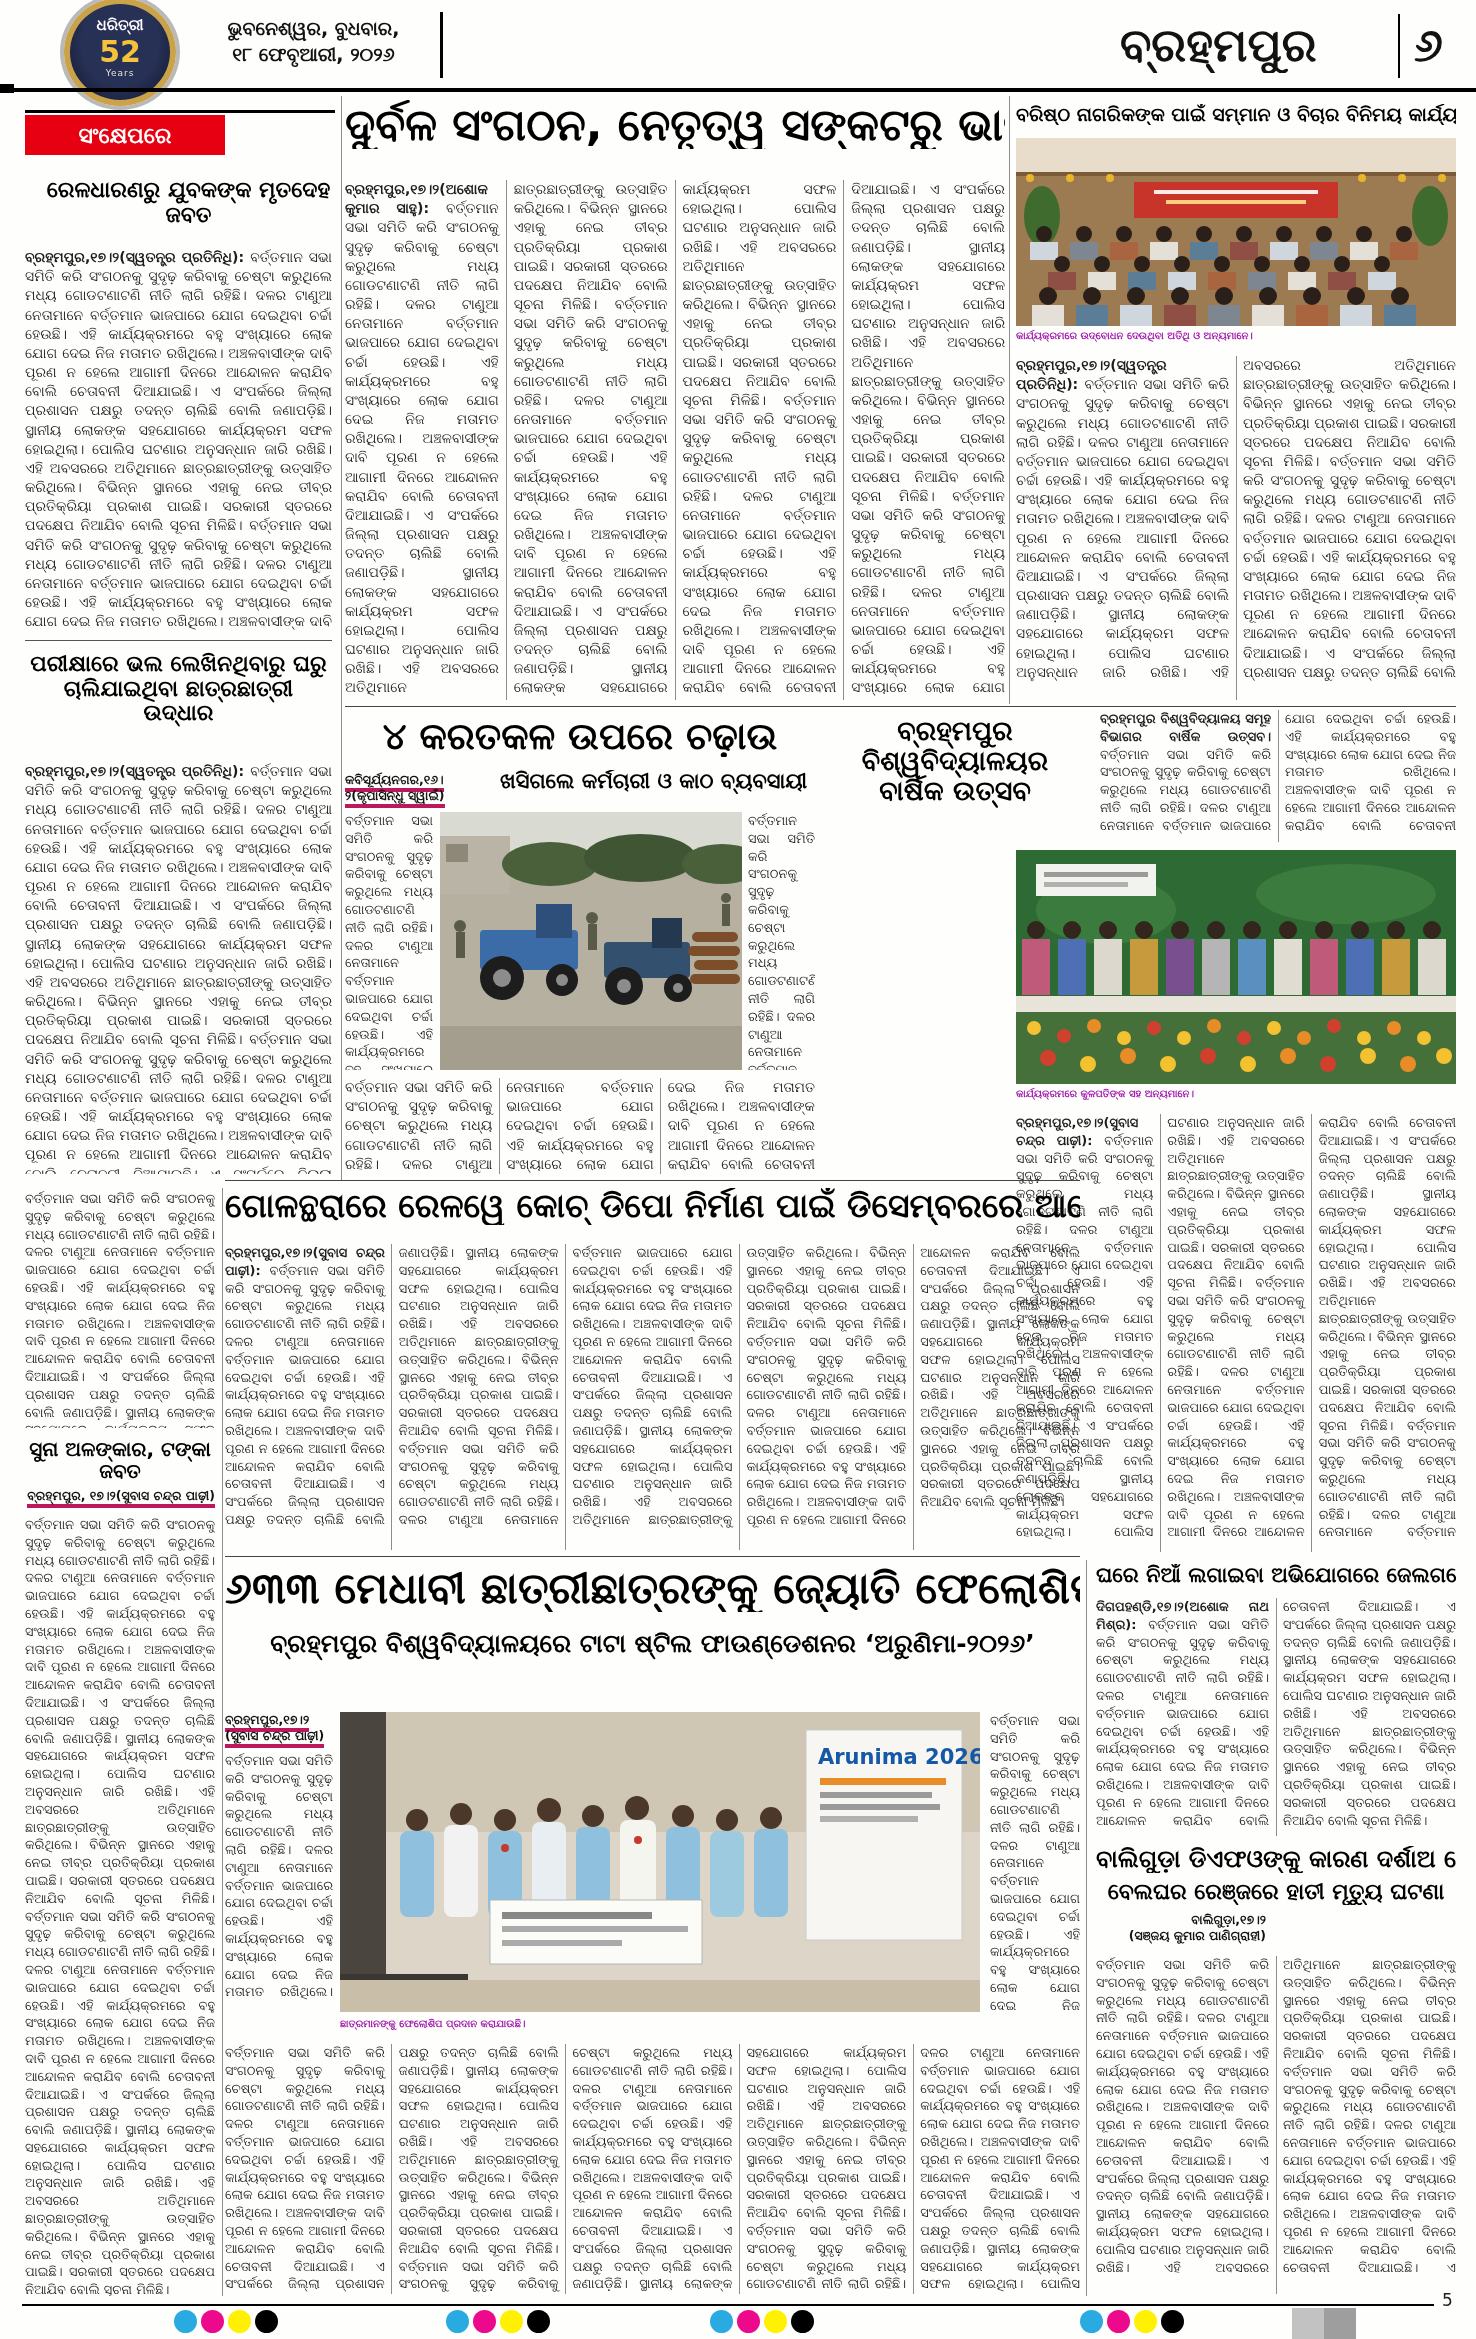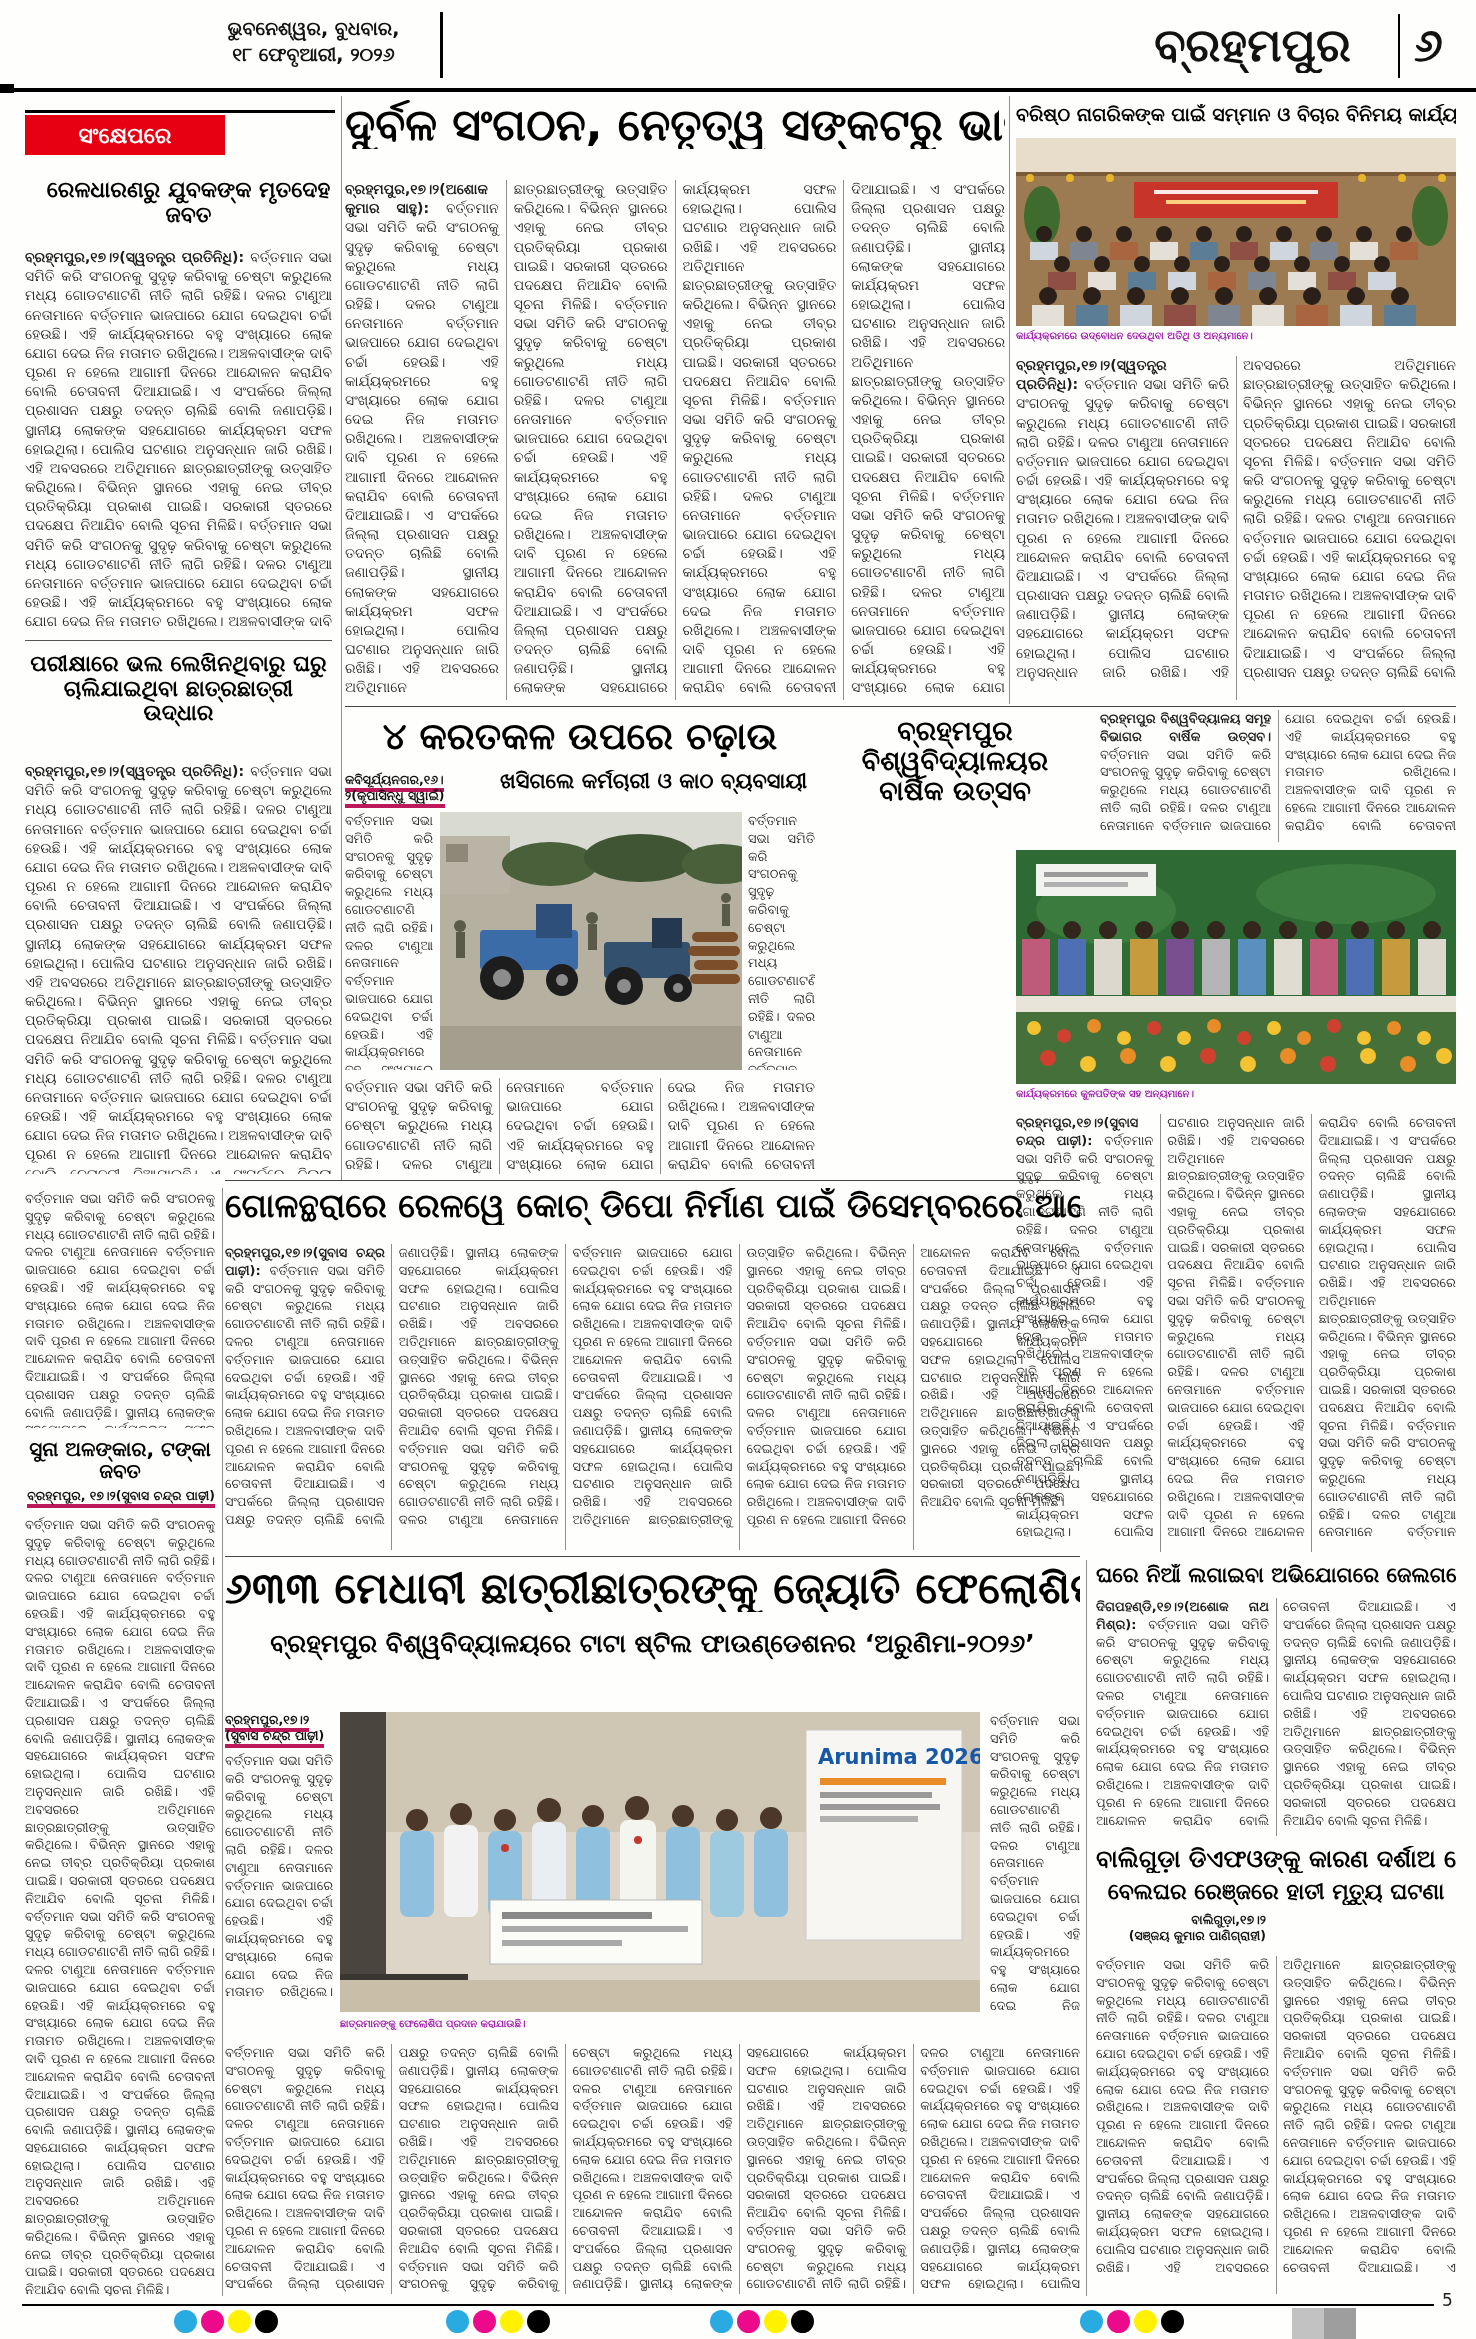--- a/index.html
+++ b/index.html
@@ -36,28 +36,35 @@
   .dot{display:inline-block;width:23px;height:23px;border-radius:50%;margin:0 2px;}
   .sq{display:inline-block;width:32px;height:32px;}
 </style>
 </head>
 <body>
 
 <div class="sheet">
 
   <div class="abs" style="left:0;top:84px;width:14px;height:9px;background:#000;"></div>
 
+  <div class="abs logo-wrap" style="left:30px;top:2px;">
+    <div class="logo-ellipse">
+      <div class="logo-name">ଧରିତ୍ରୀ</div>
+      <div class="logo-52">52</div>
+      <div class="logo-years">Years</div>
+    </div>
+  </div>
 
   <div class="abs masthead-date" style="left:206px;top:16px;width:215px;">
     <div>ଭୁବନେଶ୍ୱର, ବୁଧବାର,</div>
     <div>୧୮ ଫେବୃଆରୀ, ୨୦୨୬</div>
   </div>
   <div class="abs" style="left:440px;top:12px;width:3px;height:66px;background:#000;"></div>
 
-  <div class="abs section-title nowrap" style="left:1120px;top:18px;width:265px;text-align:center;">ବ୍ରହ୍ମପୁର</div>
+  <div class="abs section-title nowrap" style="left:1120px;top:18px;width:265px;text-align:left;">ବ୍ରହ୍ମପୁର</div>
   <div class="abs" style="left:1398px;top:14px;width:2px;height:64px;background:#000;"></div>
   <div class="abs section-title" style="left:1414px;top:18px;">୬</div>
 
   <div class="abs rule-h" style="left:0;top:88px;width:1476px;height:4px;"></div>
 
   <div class="abs rule-h" style="left:25px;top:110px;width:310px;height:3px;"></div>
   <div class="abs badge" style="left:25px;top:115px;width:200px;height:40px;">ସଂକ୍ଷେପରେ</div>
 
   <div class="abs hd" style="left:35px;top:178px;width:307px;font-size:22px;">ରେଳଧାରଣରୁ ଯୁବକଙ୍କ ମୃତଦେହ ଜବତ</div>
   <div class="abs body-text" style="left:25px;top:248px;width:307px;height:384px;">

